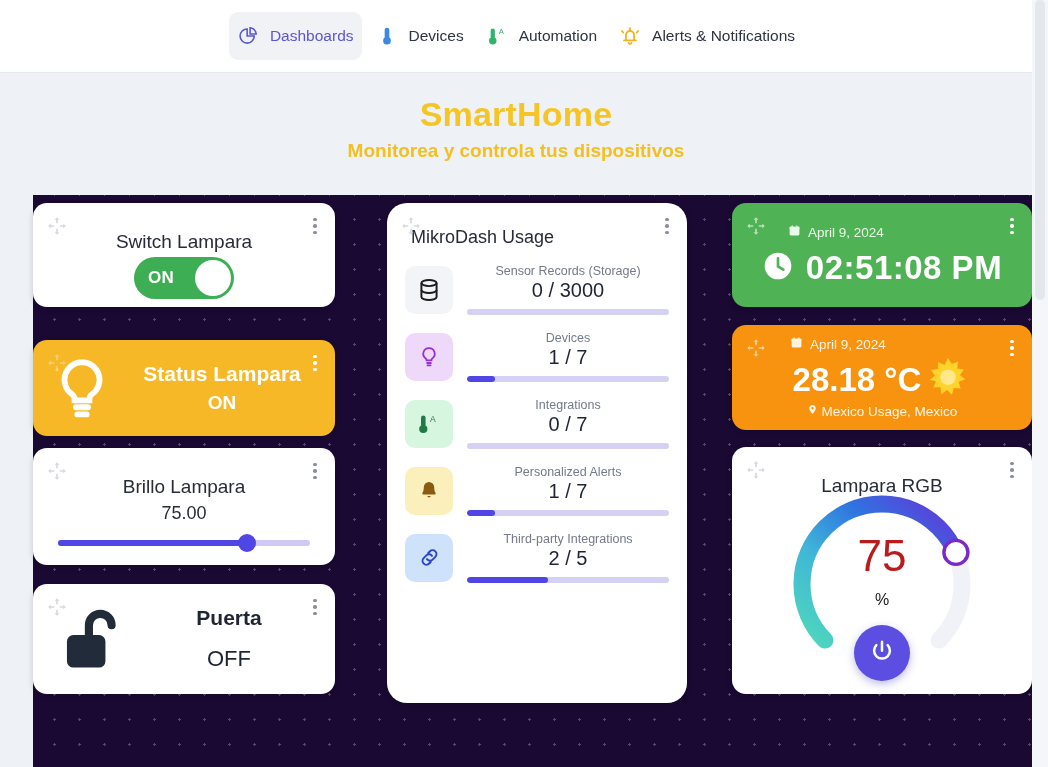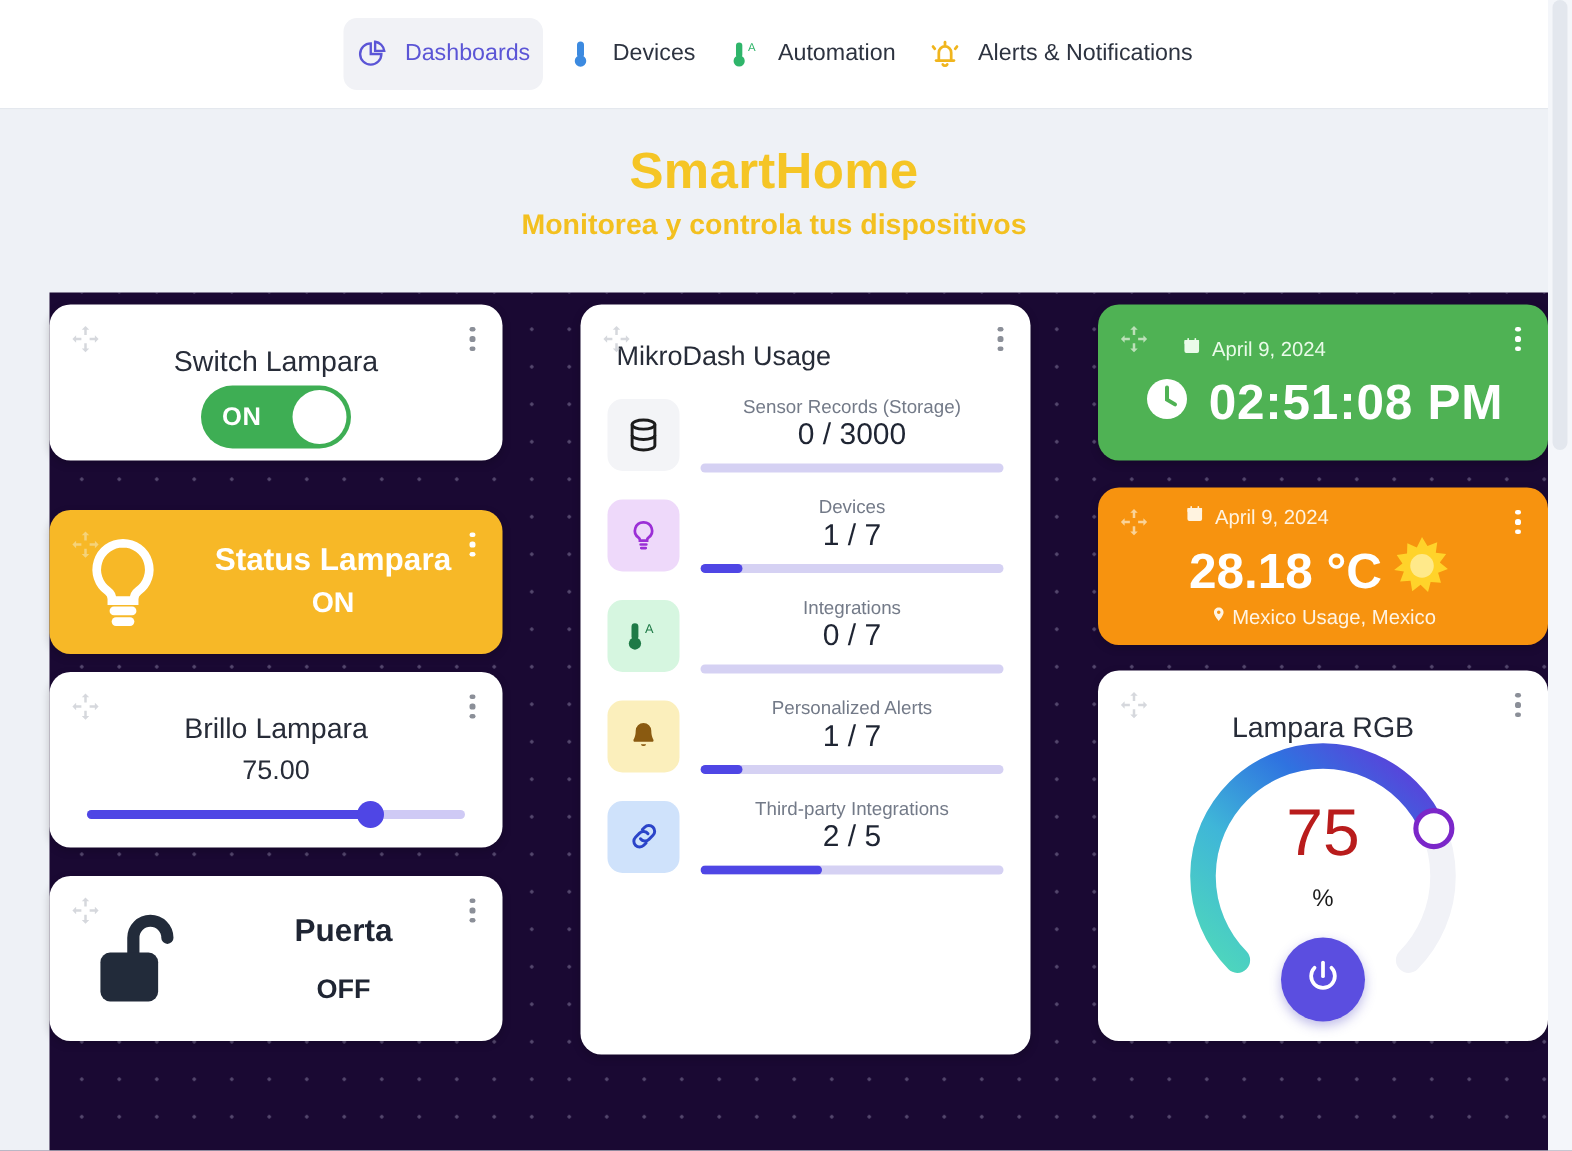--- a/index.html
+++ b/index.html
@@ -107,24 +107,24 @@
   .slider .thumb { position: absolute; top: 0; width: 18px; height: 18px; border-radius: 50%; background: #4f46e5; transform: translateX(-9px); cursor: pointer; }
 
   
   #c-puerta {
     left: 0px; top: 389px; width: 302px; height: 110px;
     display: flex; align-items: center; padding-left: 30px;
   }
   #c-puerta .lock { width: 74px; height: 70px; flex: 0 0 74px; }
   #c-puerta .txt { flex: 1; text-align: center; color: #1f2533; padding-right: 14px; }
   #c-puerta .t1 { font-size: 21px; font-weight: bold; }
-  #c-puerta .t2 { font-size: 18px; font-weight: 700; margin-top: 16px; }
-
-  
-  #c-usage { left: 354px; top: 8px; width: 300px; height: 500px; padding: 0 18px; }
+  #c-puerta .t2 { font-size: 22px; font-weight: 400; margin-top: 16px; }
+
+  
+  #c-usage { left: 354px; top: 8px; width: 300px; height: 500px; padding: 0 18px; border-radius: 20px; }
   #c-usage .hd { font-size: 18px; color: #272c38; padding: 24px 0 0 6px; }
   .usage-row { display: flex; align-items: center; gap: 14px; margin-top: 16px; }
   .utile {
     width: 48px; height: 48px; flex: 0 0 48px; border-radius: 10px;
     display: flex; align-items: center; justify-content: center;
   }
   .ubody { flex: 1; }
   .ulabel { font-size: 12.5px; color: #737a88; text-align: center; }
   .uvalue { font-size: 20px; color: #1f2533; text-align: center; margin-top: 1px; }
   .ubar { margin-top: 7px; height: 6px; border-radius: 3px; background: #d5d1f3; position: relative; overflow: hidden; }

